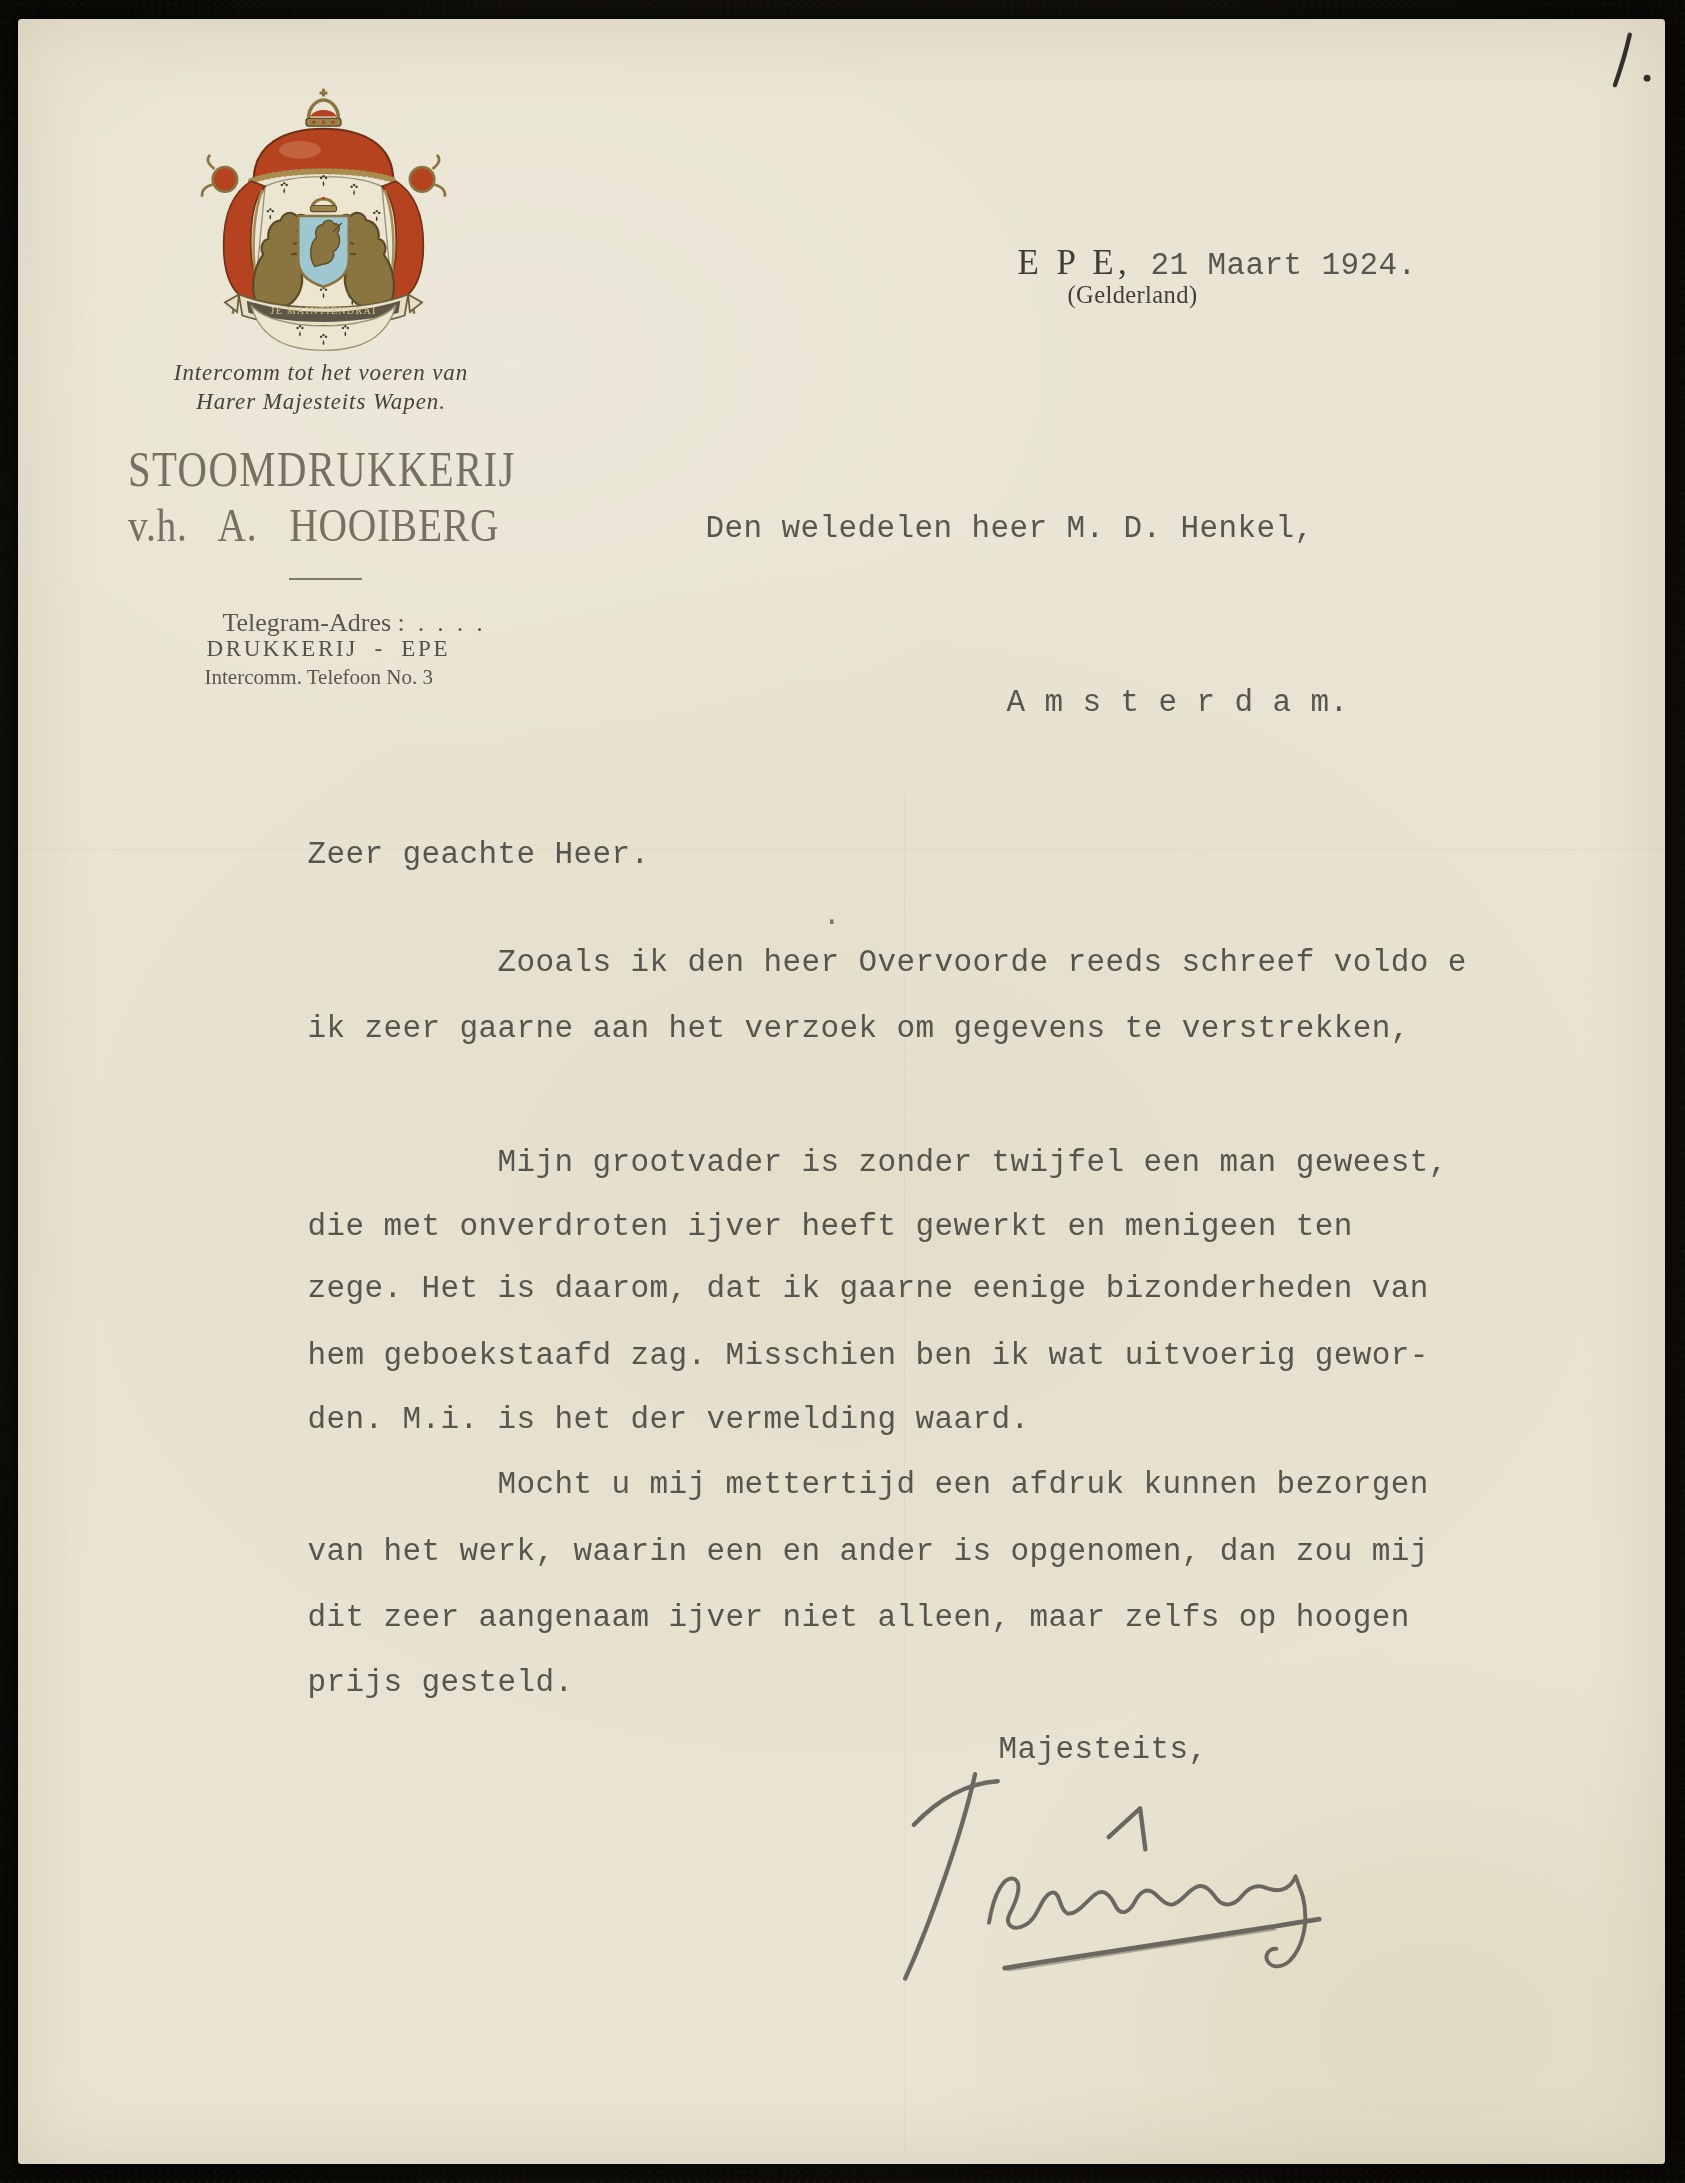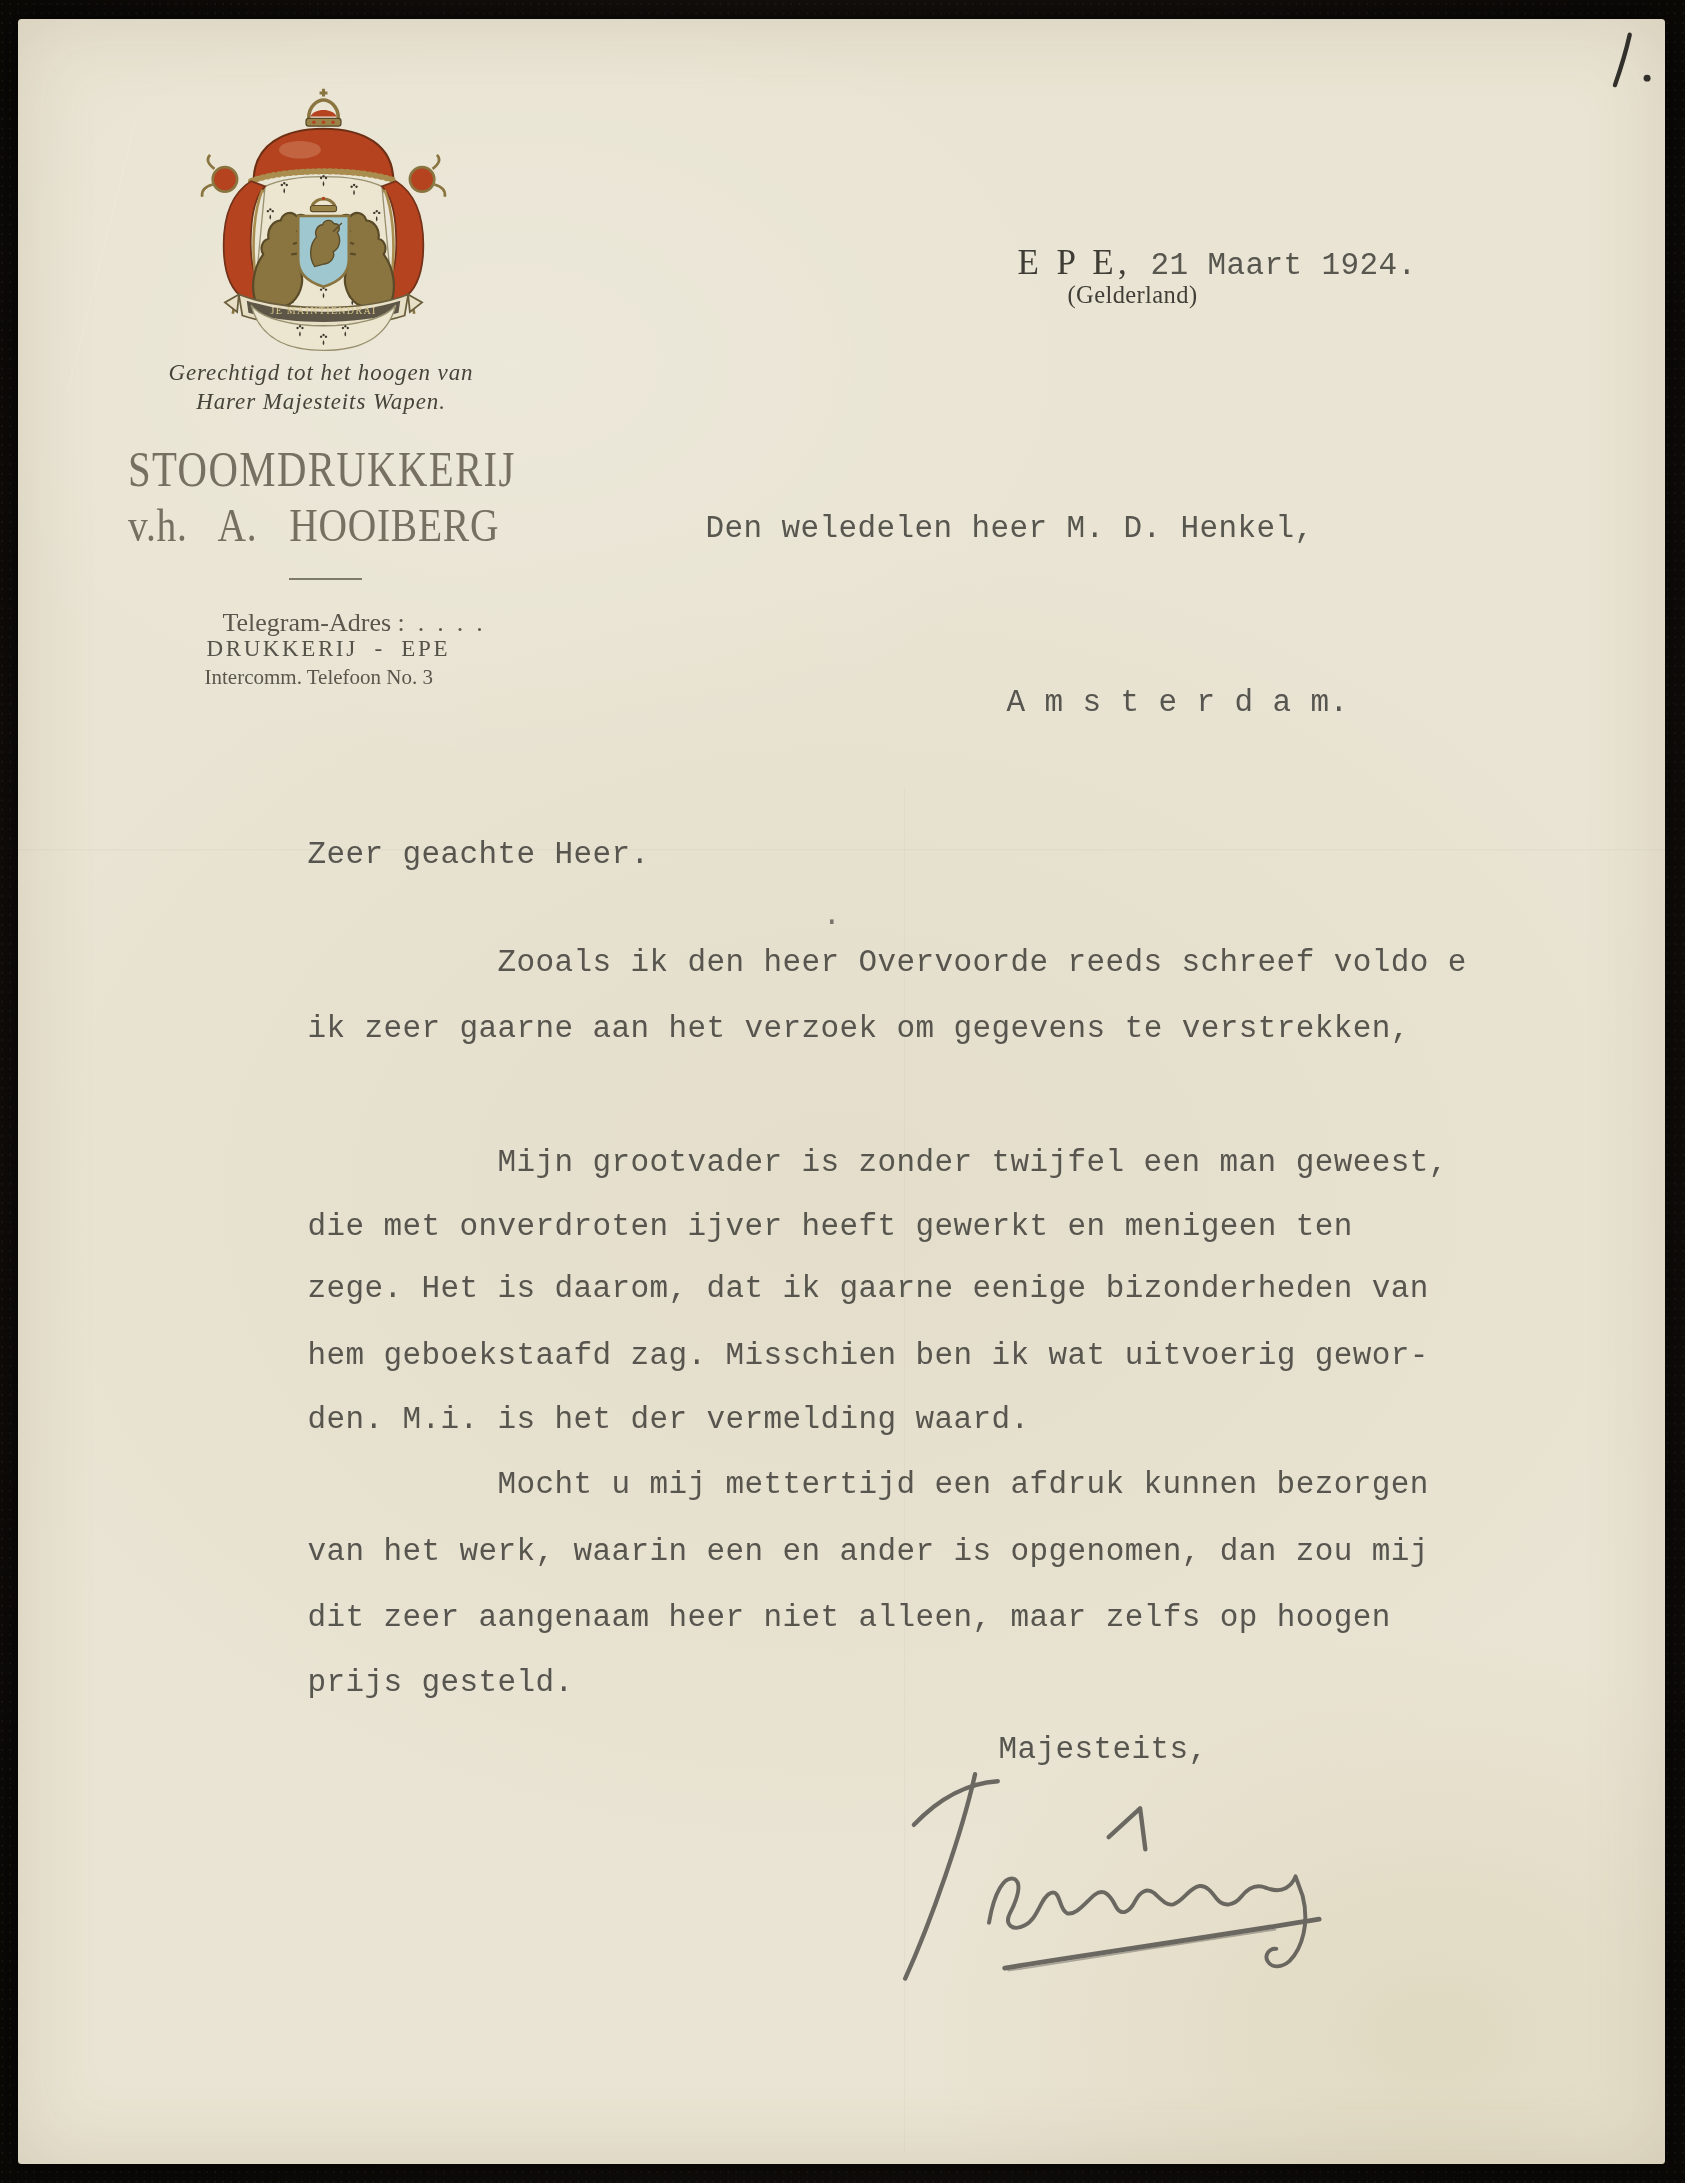--- a/index.html
+++ b/index.html
@@ -136,21 +136,21 @@
         <text x="145" y="264" text-anchor="middle" font-family="Liberation Serif, serif" font-size="11.5" letter-spacing="1.5" fill="#d8c98e">JE MAINTIENDRAI</text>
       </g>
 
       <path d="M62,254 C72,292 102,306 145,306 C188,306 218,292 228,254
                C204,286 86,286 62,254 Z" fill="#ece5d0" stroke="#98906f" stroke-width="1.5"></path>
       <use href="#erm" x="118" y="284"></use>
         <use href="#erm" x="170" y="284"></use>
         <use href="#erm" x="145" y="294"></use>
     </svg>
 
-    <div class="abs lh-caption" style="left:129px;top:341px;width:349px;">Gerechtigd tot het hoogen van</div>
+    <div class="abs lh-caption" style="left:129px;top:341px;width:349px;">Intercomm tot het voeren van</div>
     <div class="abs lh-caption" style="left:129px;top:370px;width:349px;">Harer Majesteits Wapen.</div>
 
     <div class="abs lh-big" style="left:110px;top:421px;font-size:51px;letter-spacing:1.7px;transform:scaleX(.80);">STOOMDRUKKERIJ</div>
     <div class="abs lh-big" style="left:110px;top:479px;font-size:47px;letter-spacing:0.9px;transform:scaleX(.84);">v.h.   A.   HOOIBERG</div>
 
     <div class="abs" style="left:271px;top:559px;width:73px;height:1.7px;background:#7e7a6c;"></div>
 
     <div class="abs lh-small" style="left:205px;top:589px;font-size:26px;">Telegram-Adres :  .  .  .  .</div>
     <div class="abs lh-small" style="left:189px;top:617px;font-size:23px;letter-spacing:2.6px;color:#55524a;">DRUKKERIJ  -  EPE</div>
     <div class="abs lh-small" style="left:187px;top:646px;font-size:21px;">Intercomm. Telefoon No. 3</div>
@@ -168,21 +168,21 @@
 
     <div class="abs tw" style="left:480px;top:926px;">Zooals ik den heer Overvoorde reeds schreef voldo e</div>
     <div class="abs tw" style="left:290px;top:992px;">ik zeer gaarne aan het verzoek om gegevens te verstrekken,</div>
     <div class="abs tw" style="left:480px;top:1126px;">Mijn grootvader is zonder twijfel een man geweest,</div>
     <div class="abs tw" style="left:290px;top:1190px;">die met onverdroten ijver heeft gewerkt en menigeen ten</div>
     <div class="abs tw" style="left:290px;top:1252px;">zege. Het is daarom, dat ik gaarne eenige bizonderheden van</div>
     <div class="abs tw" style="left:290px;top:1319px;">hem geboekstaafd zag. Misschien ben ik wat uitvoerig gewor-</div>
     <div class="abs tw" style="left:290px;top:1383px;">den. M.i. is het der vermelding waard.</div>
     <div class="abs tw" style="left:480px;top:1448px;">Mocht u mij mettertijd een afdruk kunnen bezorgen</div>
     <div class="abs tw" style="left:290px;top:1515px;">van het werk, waarin een en ander is opgenomen, dan zou mij</div>
-    <div class="abs tw" style="left:290px;top:1581px;">dit zeer aangenaam heer niet alleen, maar zelfs op hoogen</div>
+    <div class="abs tw" style="left:290px;top:1581px;">dit zeer aangenaam ijver niet alleen, maar zelfs op hoogen</div>
     <div class="abs tw" style="left:290px;top:1646px;">prijs gesteld.</div>
 
     <div class="abs tw" style="left:981px;top:1713px;">Majesteits,</div>
 
     <svg class="abs" style="left:873px;top:1736px;" width="472" height="262" viewBox="0 0 540 300">
       <g fill="none" stroke="#55534e" stroke-linecap="round" stroke-linejoin="round" opacity=".85">
         <path d="M96,22 C82,86 46,190 16,256" stroke-width="5"></path>
         <path d="M26,80 C56,48 90,32 122,30" stroke-width="5"></path>
         <path d="M112,192 C118,156 130,138 141,142 C151,147 143,168 136,181 C129,195 140,202 153,195
                  C169,187 171,162 183,158 C194,154 192,177 201,181 C211,185 223,168 233,160

